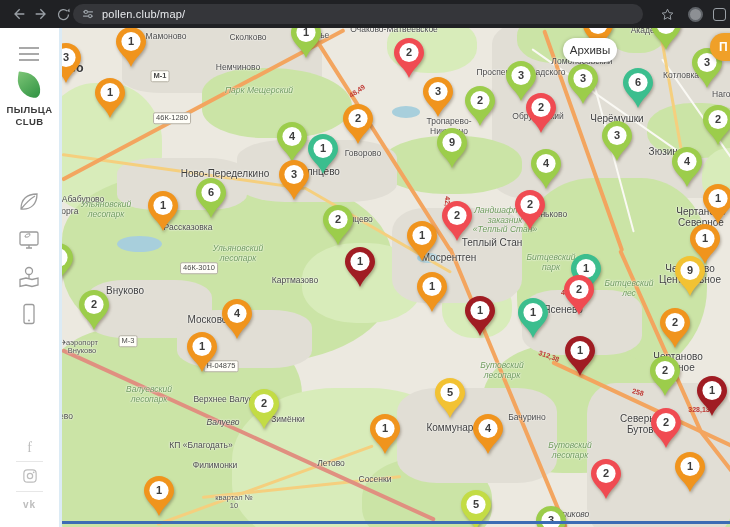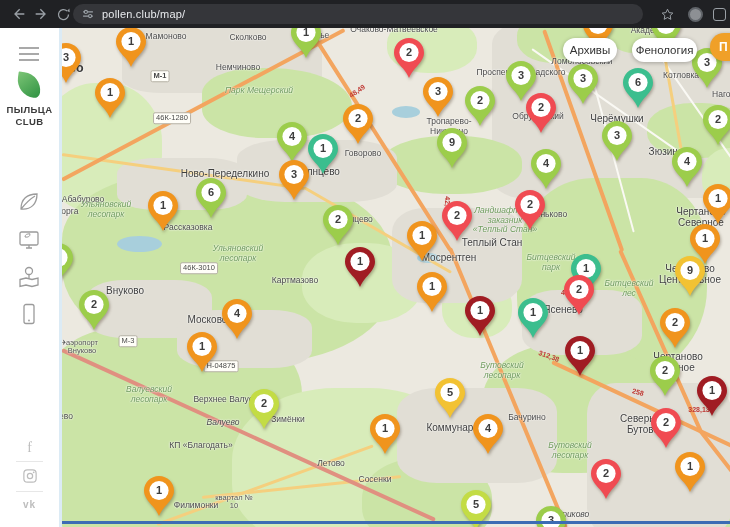--- a/index.html
+++ b/index.html
@@ -237,21 +237,21 @@
       <div class="lbl small" style="left: 2px; top: 315px;">✈</div>
       <div class="lbl small" style="left: 20px; top: 319px;">аэропорт
 Внуково</div>
       <div class="lbl " style="left: 4px; top: 389px;">ево</div>
       <div class="lbl park" style="left: 87px; top: 367px;">Валуевский
 лесопарк</div>
       <div class="lbl " style="left: 166px; top: 372px;">Верхнее Валуево</div>
       <div class="lbl " style="left: 161px; top: 395px; font-style: italic;">Валуево</div>
       <div class="lbl " style="left: 226px; top: 392px;">Зимёнки</div>
       <div class="lbl " style="left: 139px; top: 418px;">КП «Благодать»</div>
-      <div class="lbl " style="left: 134px; top: 438px; margin-top: 40px;">Филимонки</div>
+      <div class="lbl " style="left: 153px; top: 438px;">Филимонки</div>
       <div class="lbl small" style="left: 172px; top: 474px;">квартал №
 10</div>
       <div class="lbl " style="left: 269px; top: 436px;">Летово</div>
       <div class="lbl " style="left: 313px; top: 452px;">Сосенки</div>
       <div class="lbl city" style="left: 393px; top: 400px;">Коммунарка</div>
       <div class="lbl park" style="left: 440px; top: 343px;">Бутовский
 лесопарк</div>
       <div class="lbl " style="left: 465px; top: 390px;">Бачурино</div>
       <div class="lbl park" style="left: 508px; top: 423px;">Бутовский
 лесопарк</div>
@@ -657,16 +657,15 @@
       <div class="pin" style="left: 474px; top: 476.5px; z-index: 520;">
         <svg width="30" height="42" viewBox="0 0 30 42">
           <path d="M15 1C23.28 1 30 7.6 30 15.8 30 21.9 25.5 26.4 21 31.6 18.6 34.4 16.4 37.7 15 41 13.6 37.7 11.4 34.4 9 31.6 4.5 26.4 0 21.9 0 15.8 0 7.6 6.72 1 15 1Z" fill="#9CCD4B"></path>
           <circle cx="15" cy="15.5" r="9.6" fill="#fff"></circle>
           <text x="15" y="19.3" text-anchor="middle" font-size="11" font-weight="bold" fill="#3d3d3d" font-family="Liberation Sans, sans-serif">3</text>
         </svg>
       </div>
     </div>
 
   <div class="tool-btn" style="left:501px;top:10px;width:54px;">Архивы</div>
-  <div class="tool-btn" style="left:570px;top:10px;width:65px;">Фенология</div>
   <div class="tool-btn-partial" style="left:648px;top:5px;width:22px;height:28px;">П</div>
   <div class="bottom-line"></div>
 </div>
 
 </body></html>

